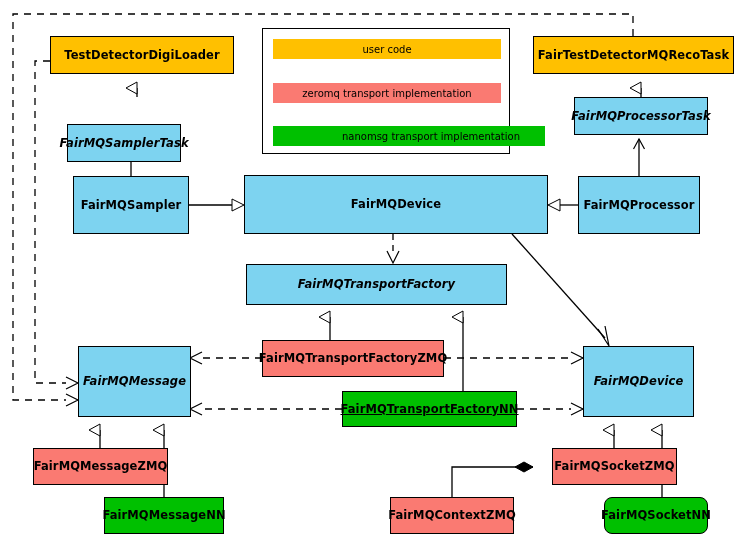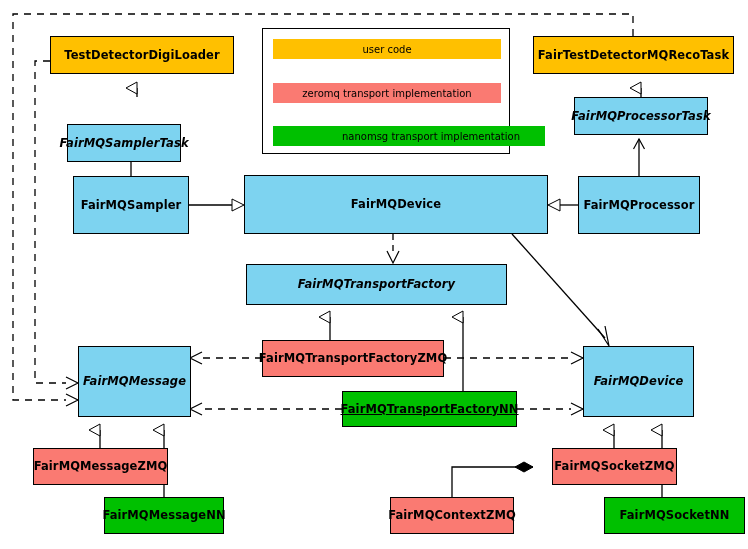--- a/index.html
+++ b/index.html
@@ -156,17 +156,17 @@
       <div class="node framework" style="left: 244px; top: 175px; width: 304px; height: 59px;">FairMQDevice</div>
       <div class="node framework" style="left: 578px; top: 176px; width: 122px; height: 58px;">FairMQProcessor</div>
       <div class="node framework abstract" style="left: 246px; top: 264px; width: 261px; height: 41px;">FairMQTransportFactory</div>
       <div class="node zeromq" style="left: 262px; top: 340px; width: 182px; height: 37px;">FairMQTransportFactoryZMQ</div>
       <div class="node nanomsg" style="left: 342px; top: 391px; width: 175px; height: 36px; text-decoration: underline;">FairMQTransportFactoryNN</div>
       <div class="node framework abstract" style="left: 78px; top: 346px; width: 113px; height: 71px;">FairMQMessage</div>
       <div class="node framework abstract" style="left: 583px; top: 346px; width: 111px; height: 71px;">FairMQDevice</div>
       <div class="node zeromq" style="left: 33px; top: 448px; width: 135px; height: 37px;">FairMQMessageZMQ</div>
       <div class="node nanomsg" style="left: 104px; top: 497px; width: 120px; height: 37px; text-align: right;">FairMQMessageNN</div>
       <div class="node zeromq" style="left: 552px; top: 448px; width: 125px; height: 37px;">FairMQSocketZMQ</div>
-      <div class="node nanomsg" style="left: 604px; top: 497px; width: 141px; height: 37px;">FairMQSocketNN</div>
+      <div class="node nanomsg" style="left: 604px; top: 497px; width: 104px; height: 37px; border-radius: 8px;">FairMQSocketNN</div>
       <div class="node zeromq" style="left: 390px; top: 497px; width: 124px; height: 37px;">FairMQContextZMQ</div>
     </div>
 
 </div>
 
 </body></html>

